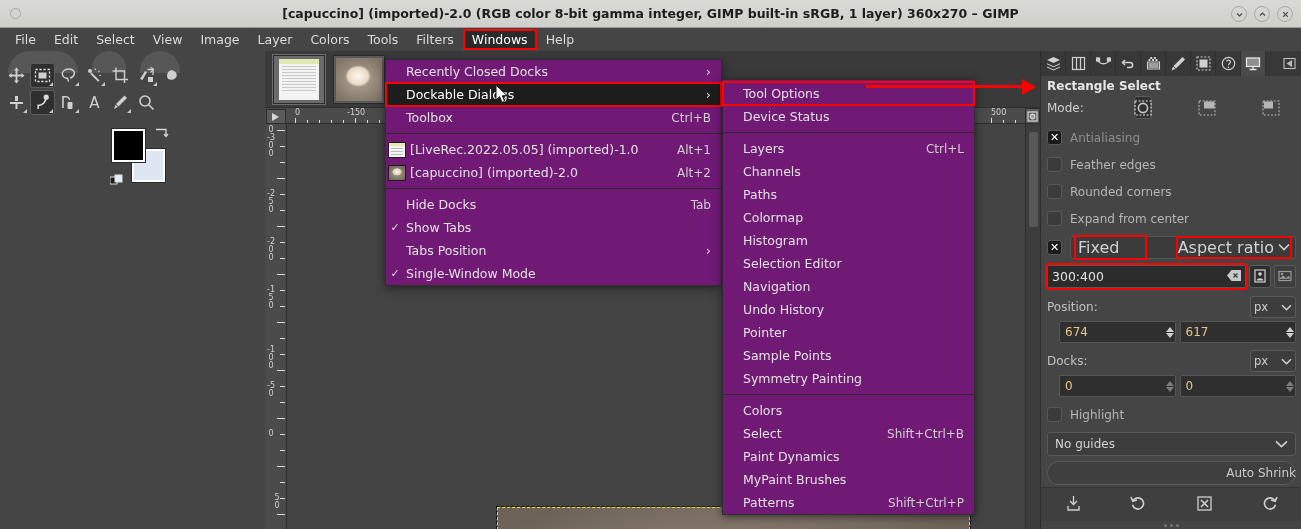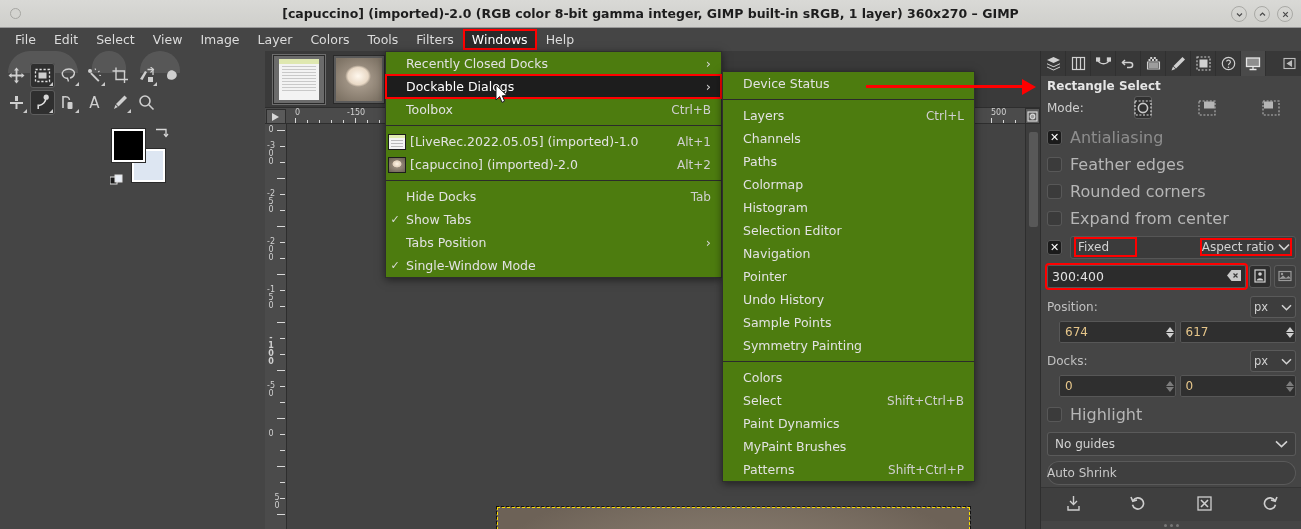--- a/index.html
+++ b/index.html
@@ -192,28 +192,28 @@
   .chk-row { display: flex; align-items: center; height: 27px; }
   .chk {
     width: 15px; height: 15px; border-radius: 3px; background: #3b3b3b;
     box-shadow: inset 0 0 0 1px #585858; margin-right: 8px; flex: none;
     display: flex; align-items: center; justify-content: center;
   }
   .chk.on { background: #1b1b1b; }
   .chk.on::after {
     content: "✕"; color: #fff; font-size: 11px; line-height: 11px; font-weight: bold;
   }
-  .chk-row .lbl { font-size: 16px; color: #b6b6b6; text-align: right; }
+  .chk-row .lbl { font-size: 12px; color: #b6b6b6; text-align: right; }
   .chk-row .lbl.dim { color: #8d8d8d; }
 
   .fixed-row { display: flex; align-items: center; height: 26px; margin-top: 2px; }
   .combo {
     flex: 1; height: 23px; background: #3b3b3b; box-shadow: inset 0 0 0 1px #565656;
     border-radius: 3px; display: flex; align-items: center; padding: 0 6px;
-    font-size: 12px; color: #d2d2d2; justify-content: space-between;
+    font-size: 16px; color: #d2d2d2; justify-content: space-between;
   }
   .hl { outline: 2px solid #ff0000; outline-offset: 0px; }
   .ratio-row { display: flex; align-items: center; height: 26px; margin-top: 3px; gap: 3px; }
   .ratio-input {
     flex: 1; height: 23px; background: #2c2c2c; box-shadow: inset 0 0 0 1px #565656;
     border-radius: 2px; display: flex; align-items: center; justify-content: space-between;
     padding: 0 5px; font-size: 12.5px; color: #e3e3e3;
   }
   .sq-btn {
     width: 22px; height: 23px; background: #3d3d3d; box-shadow: inset 0 0 0 1px #5a5a5a;
@@ -239,38 +239,38 @@
   .arr-up.dim { border-bottom-color:#7c7c7c; }
   .arr-dn.dim { border-top-color:#7c7c7c; }
 
   .wide-combo {
     height: 24px; background: #3d3d3d; box-shadow: inset 0 0 0 1px #5a5a5a;
     border-radius: 3px; display: flex; align-items: center; justify-content: space-between;
     padding: 0 8px; font-size: 12px; color: #d2d2d2; margin-top: 4px;
   }
   .push-btn {
     height: 24px; background: #3f3f3f; box-shadow: inset 0 0 0 1px #5a5a5a;
-    border-radius: 12px; display: flex; align-items: center; justify-content: flex-start;
+    border-radius: 12px; display: flex; align-items: center; justify-content: flex-end;
     font-size: 12px; color: #c9c9c9; margin-top: 5px;
   }
   .dock-footer {
     position: absolute; left: 0; bottom: 8px; width: 261px; height: 34px;
     background: #3f3f3f; display: flex; align-items: center; justify-content: space-around;
     border-top: 1px solid #353535;
   }
   .grip {
     position: absolute; left: 0; bottom: 0; width: 261px; height: 8px;
     display: flex; align-items: center; justify-content: center; gap: 3px;
   }
   .grip i { width: 3px; height: 3px; background: #777; border-radius: 50%; display:block; }
 
   
   .menu {
-    position: absolute; background: #4d7c0f; border: 1px solid #2e2e2e;
-    box-shadow: 0 2px 8px rgba(0,0,0,.5); z-index: 50;
+    position: absolute; background: #701a75; border: 1px solid #2e2e2e;
+    box-shadow: 0 2px 8px rgba(0,0,0,.5); z-index: 50; margin-top: 8px;
   }
   .menu .mrow {
     display: flex; align-items: center; height: 23px; padding: 0 10px 0 0;
     font-size: 12.5px; color: #e2e2e2; white-space: nowrap; position: relative;
   }
   .menu .mrow .check { width: 18px; text-align: center; font-size: 11px; color: #dcdcdc; flex: none; }
   .menu .mrow .mlabel { flex: 1; padding-left: 2px; }
   .menu .mrow .accel { color: #cfcfcf; font-size: 12px; padding-left: 26px; }
   .menu .mrow .sub { font-size: 13px; color: #d6d6d6; padding-left: 20px; }
   .menu .mrow.hi { background: #1d1d1d; }
@@ -512,37 +512,37 @@
           <circle cx="5.5" cy="5.5" r="2.3" fill="#9a9a9a"></circle>
         </svg>
     </div>
 
     <div class="rulers-v">
       <div class="rl-label vert" style="left:2px;top:2px;">0</div>
       <div class="tick" style="left:12px;top:6px;width:8px;height:1px;"></div>
       <div class="tick" style="left:15px;top:22px;width:5px;height:1px;"></div>
       <div class="tick" style="left:15px;top:38px;width:5px;height:1px;"></div>
       <div class="tick" style="left:12px;top:54px;width:8px;height:1px;"></div>
-      <div class="rl-label vert" style="left:2px;top:18px;">-300</div>
+      <div class="rl-label vert" style="left:2px;top:10px;">-300</div>
       <div class="tick" style="left:15px;top:70px;width:5px;height:1px;"></div>
       <div class="tick" style="left:15px;top:86px;width:5px;height:1px;"></div>
       <div class="tick" style="left:12px;top:102px;width:8px;height:1px;"></div>
       <div class="rl-label vert" style="left:2px;top:66px;">-250</div>
       <div class="tick" style="left:15px;top:118px;width:5px;height:1px;"></div>
       <div class="tick" style="left:15px;top:134px;width:5px;height:1px;"></div>
       <div class="tick" style="left:12px;top:150px;width:8px;height:1px;"></div>
       <div class="rl-label vert" style="left:2px;top:114px;">-200</div>
       <div class="tick" style="left:15px;top:166px;width:5px;height:1px;"></div>
       <div class="tick" style="left:15px;top:182px;width:5px;height:1px;"></div>
       <div class="tick" style="left:12px;top:198px;width:8px;height:1px;"></div>
       <div class="rl-label vert" style="left:2px;top:162px;">-150</div>
       <div class="tick" style="left:15px;top:214px;width:5px;height:1px;"></div>
       <div class="tick" style="left:15px;top:230px;width:5px;height:1px;"></div>
       <div class="tick" style="left:12px;top:246px;width:8px;height:1px;"></div>
-      <div class="rl-label vert" style="left:2px;top:210px;font-weight:bold;">-100</div>
+      <div class="rl-label vert" style="left:2px;top:222px;">-100</div>
       <div class="tick" style="left:15px;top:262px;width:5px;height:1px;"></div>
       <div class="tick" style="left:15px;top:278px;width:5px;height:1px;"></div>
       <div class="tick" style="left:12px;top:294px;width:8px;height:1px;"></div>
       <div class="rl-label vert" style="left:2px;top:258px;">-50</div>
       <div class="tick" style="left:15px;top:310px;width:5px;height:1px;"></div>
       <div class="tick" style="left:15px;top:326px;width:5px;height:1px;"></div>
       <div class="tick" style="left:12px;top:342px;width:8px;height:1px;"></div>
       <div class="rl-label vert" style="left:2px;top:306px;">0</div>
       <div class="tick" style="left:15px;top:358px;width:5px;height:1px;"></div>
       <div class="tick" style="left:15px;top:374px;width:5px;height:1px;"></div>
@@ -878,20 +878,24 @@
       <span class="mlabel">Tabs Position</span>
       <span class="sub">›</span>
     </div>
     <div class="mrow">
       <span class="check">✓</span>
       <span class="mlabel">Single-Window Mode</span>
     </div>
   </div>
 
   <div class="menu" style="left:722px; top:71px; width:253px;">
+    <div class="mrow mrow-hlbox" style="margin-top:2px;">
+      <span class="check"></span>
+      <span class="mlabel">Tool Options</span>
+    </div>
     <div class="mrow">
       <span class="check"></span>
       <span class="mlabel">Device Status</span>
     </div>
     <div class="sep"></div>
     <div class="mrow">
       <span class="check"></span>
       <span class="mlabel">Layers</span>
       <span class="accel">Ctrl+L</span>
     </div>
@@ -914,25 +918,25 @@
     <div class="mrow">
       <span class="check"></span>
       <span class="mlabel">Selection Editor</span>
     </div>
     <div class="mrow">
       <span class="check"></span>
       <span class="mlabel">Navigation</span>
     </div>
     <div class="mrow">
       <span class="check"></span>
+      <span class="mlabel">Undo History</span>
+    </div>
+    <div class="mrow">
+      <span class="check"></span>
       <span class="mlabel">Pointer</span>
-    </div>
-    <div class="mrow">
-      <span class="check"></span>
-      <span class="mlabel">Undo History</span>
     </div>
     <div class="mrow">
       <span class="check"></span>
       <span class="mlabel">Sample Points</span>
     </div>
     <div class="mrow">
       <span class="check"></span>
       <span class="mlabel">Symmetry Painting</span>
     </div>
     <div class="sep"></div>

